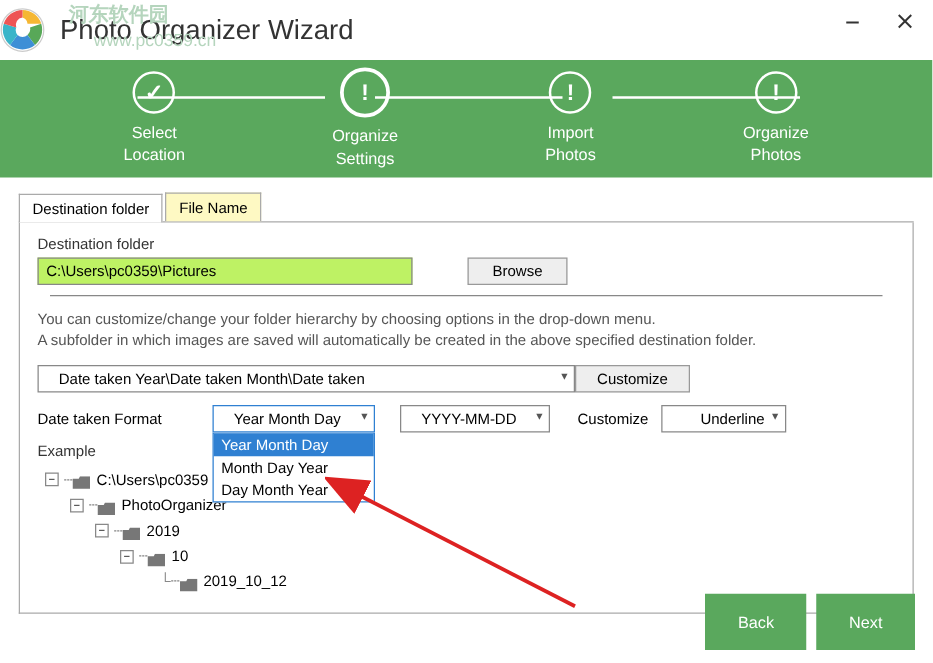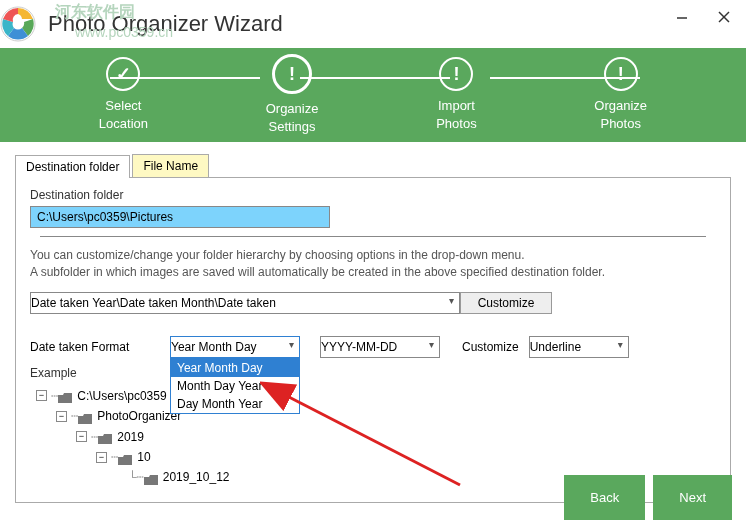--- a/index.html
+++ b/index.html
@@ -26,26 +26,26 @@
 
 .content { padding: 12px 15px 0; }
 .tabs { display: flex; border-bottom: 1px solid #aaa; }
 .tab { padding: 4px 10px; font-size: 12px; border: 1px solid #aaa; border-bottom: none; margin-right: 2px; background: #fff; cursor: pointer; position: relative; top: 1px; }
 .tab.active { background: #fff; }
 .tab:not(.active) { background: #fef9c3; top: 0; }
 
 .panel { border: 1px solid #aaa; border-top: none; padding: 10px 14px 14px; font-size: 12px; }
 .row { display: flex; align-items: center; margin-bottom: 8px; }
 .label { margin-bottom: 4px; color: #333; font-size: 12px; }
-.text-input { border: 1px solid #888; padding: 3px 6px; font-size: 12px; height: 22px; background: #7dd3fc; }
+.text-input { border: 1px solid #888; padding: 3px 6px; font-size: 12px; height: 22px; background: #bef264; }
 .btn { border: 1px solid #999; background: #eee; padding: 3px 14px; font-size: 12px; cursor: pointer; height: 22px; }
 .sep { height: 1px; background: #888; margin: 4px 10px 10px; }
 .info { color: #555; font-size: 12px; line-height: 1.45; margin-bottom: 10px; }
 
-.select { border: 1px solid #888; padding: 2px 0; font-size: 12px; height: 22px; background: #fff; cursor: pointer; appearance: none; position: relative; }
+.select { border: 1px solid #888; padding: 2px 16px; font-size: 12px; height: 22px; background: #fff; cursor: pointer; appearance: none; position: relative; }
 .select-wrap { position: relative; display: inline-block; }
 .select-wrap::after { content: "▾"; position: absolute; right: 6px; top: 3px; font-size: 10px; pointer-events: none; color: #555; }
 
 .dropdown { position: absolute; border: 1px solid #2f80d2; background: #fff; font-size: 12px; z-index: 10; }
 .dropdown-item { padding: 2px 6px; cursor: pointer; }
 .dropdown-item.selected { background: #2f80d2; color: #fff; }
 
 .tree { font-size: 12px; line-height: 1.7; margin-top: 6px; }
 .tree-row { display: flex; align-items: center; }
 .tree-indent { display: inline-block; }
@@ -120,49 +120,50 @@
 
 <div class="content">
   <div class="tabs">
     <div class="tab active">Destination folder</div>
     <div class="tab">File Name</div>
   </div>
   <div class="panel">
     <div class="label">Destination folder</div>
     <div class="row">
       <input class="text-input" style="width: 300px;" value="C:\Users\pc0359\Pictures">
+      <button class="btn" style="margin-left:44px; width:80px;">Browse</button>
     </div>
     <div class="sep"></div>
     <div class="info">
       <div>You can customize/change your folder hierarchy by choosing options in the drop-down menu.</div>
       <div>A subfolder in which images are saved will automatically be created in the above specified destination folder.</div>
     </div>
     <div class="row">
       <div class="select-wrap" style="width:430px;">
         <input class="select" style="width: 430px;" readonly="" value="Date taken Year\Date taken Month\Date taken">
       </div>
       <button class="btn" style="margin-left:0; width:92px;">Customize</button>
     </div>
 
-    <div class="row" style="margin-top:22px; position:relative;">
+    <div class="row" style="margin-top:10px; position:relative;">
       <span style="width:140px;">Date taken Format</span>
       <div class="select-wrap" style="width:130px;">
         <input class="select" style="width: 130px; border-color: rgb(47, 128, 210);" readonly="" value="Year Month Day">
       </div>
       <div class="dropdown" style="left:140px; top:22px; width:130px;">
         <div class="dropdown-item selected">Year Month Day</div>
         <div class="dropdown-item">Month Day Year</div>
         <div class="dropdown-item">Day Month Year</div>
       </div>
       <div class="select-wrap" style="width:120px; margin-left:20px;">
         <input class="select" style="width: 120px;" readonly="" value="YYYY-MM-DD">
       </div>
       <span style="margin-left:22px;">Customize</span>
       <div class="select-wrap" style="width:100px; margin-left:10px;">
-        <input class="select" style="width: 100px;" readonly="" value="Underline">
+        <input class="select" style="width: 100px; text-align: right;" readonly="" value="Underline">
       </div>
     </div>
 
     <div class="label" style="margin-top:4px;">Example</div>
     <div class="tree">
       <div class="tree-row">
         <span class="tree-indent" style="width:6px;"></span>
         <span class="tree-toggle">−</span>
         <span class="tree-conn">┄</span>
         <span class="folder-icon"><svg viewBox="0 0 14 11">

